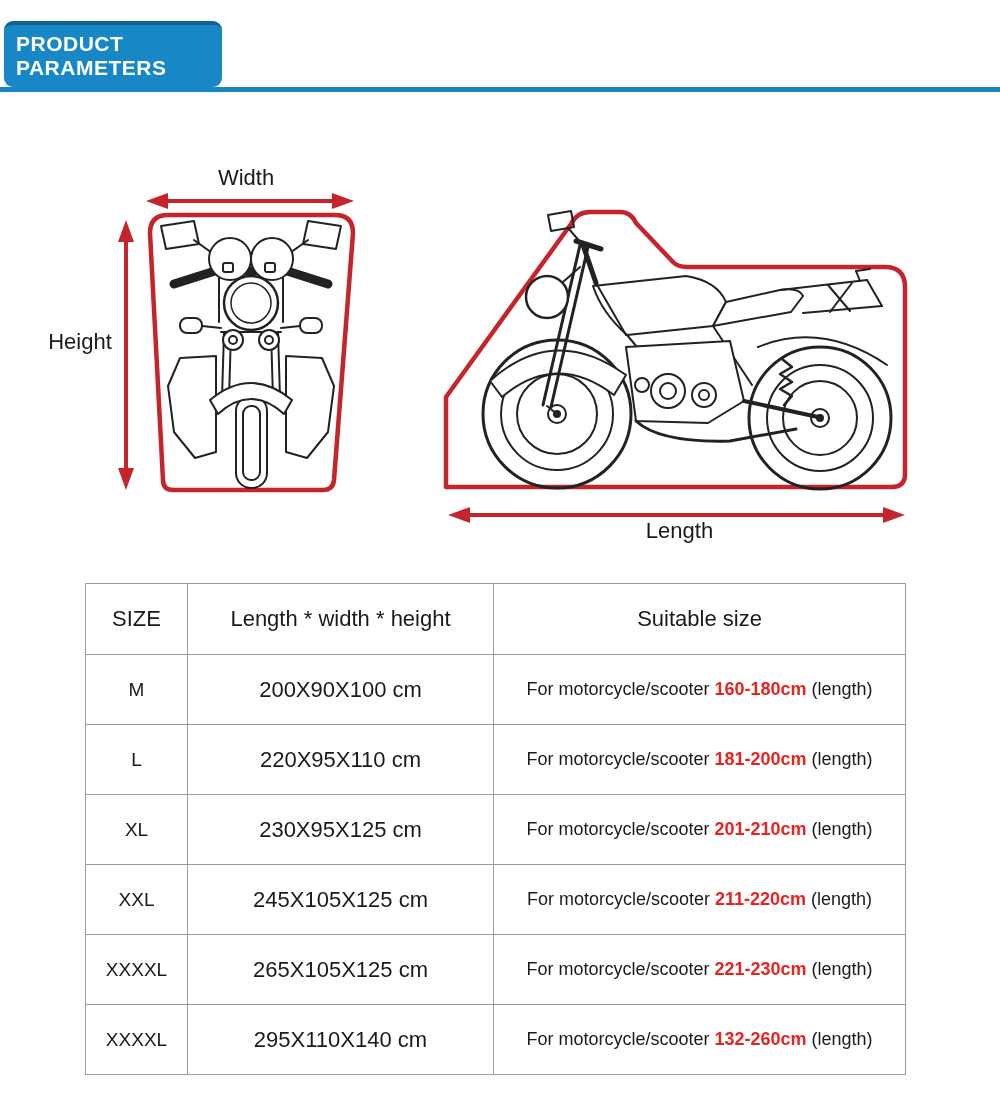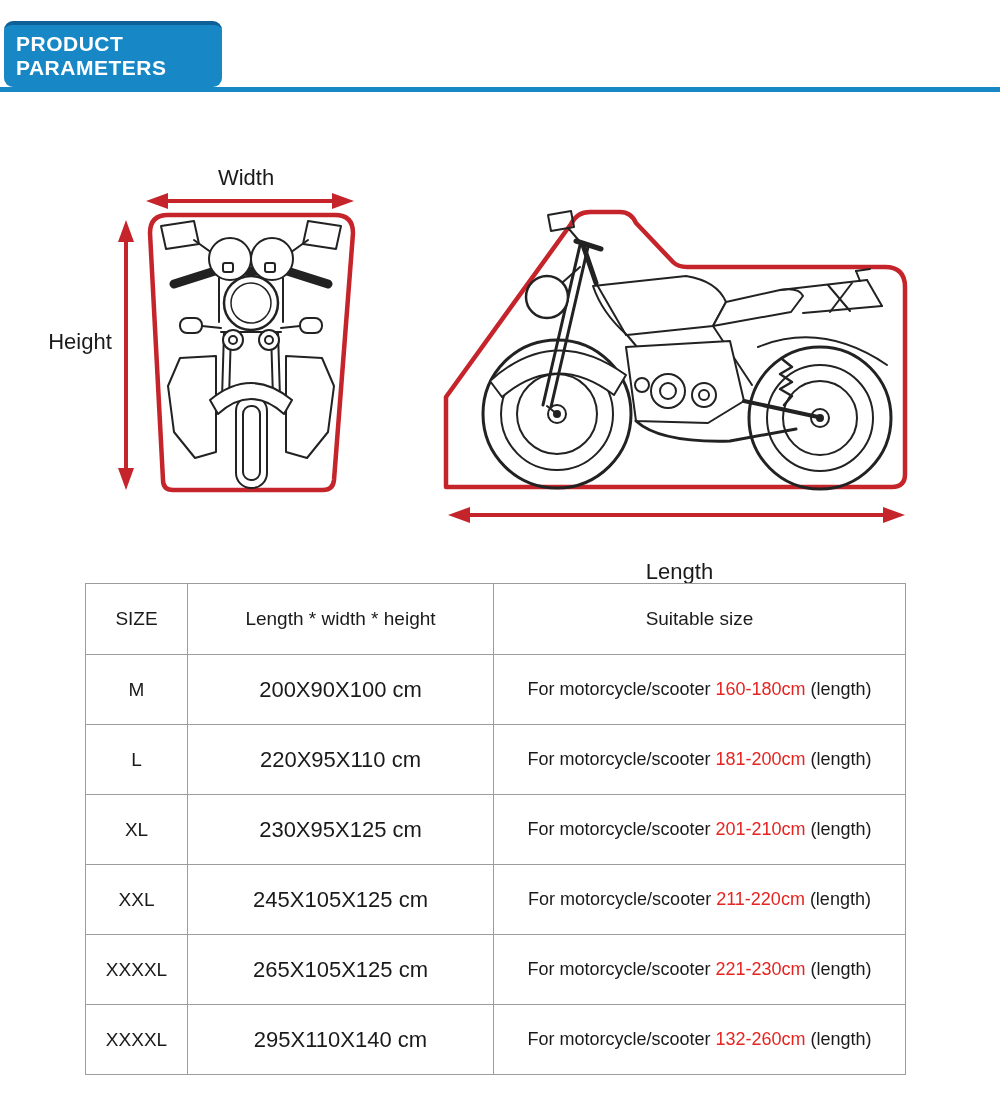--- a/index.html
+++ b/index.html
@@ -27,43 +27,43 @@
   .header-rule{
     position:absolute;left:0;top:87px;width:1000px;height:5px;
     background:var(--accent-blue);
   }
   
   .dim-label{
     position:absolute;font-size:22px;color:var(--ink);text-align:center;
   }
   #width-label{left:181px;top:165px;width:130px;text-align:center;}
   #height-label{left:25px;top:329px;width:110px;}
-  #length-label{left:612px;top:518px;width:135px;margin-top:41px;}
+  #length-label{left:612px;top:518px;width:135px;}
   .diagram-svg{position:absolute;}
   #front-diagram{left:40px;top:160px;}
   #side-diagram{left:430px;top:185px;}
   
   table.size-table{
     position:absolute;left:85px;top:583px;width:820px;
     border-collapse:collapse;table-layout:fixed;background:#fff;
   }
   .size-table th,.size-table td{
     border:1px solid var(--grid);text-align:center;vertical-align:middle;
     padding:0;color:var(--ink);font-weight:normal;
   }
   .size-table thead tr{height:71px;}
   .size-table tbody tr{height:70px;}
   .col-size{width:102px;}
   .col-dims{width:306px;}
   .col-suit{width:412px;}
-  .size-table th{font-size:19px;}
+  .size-table th{font-size:22px;}
   .size-cell{font-size:19px;}
   .dims-cell{font-size:22px;}
   .suit-cell{font-size:18px;}
-  .suit-cell .range{color:var(--highlight-red);margin:0 5px;}
+  .suit-cell .range{color:var(--highlight-red);margin:0 5px;font-weight:bold;}
 </style>
 </head>
 <body>
 
 <div class="page">
 
   <div class="tab">
     <span>PRODUCT PARAMETERS</span>
   </div>
   <div class="header-rule"></div>

